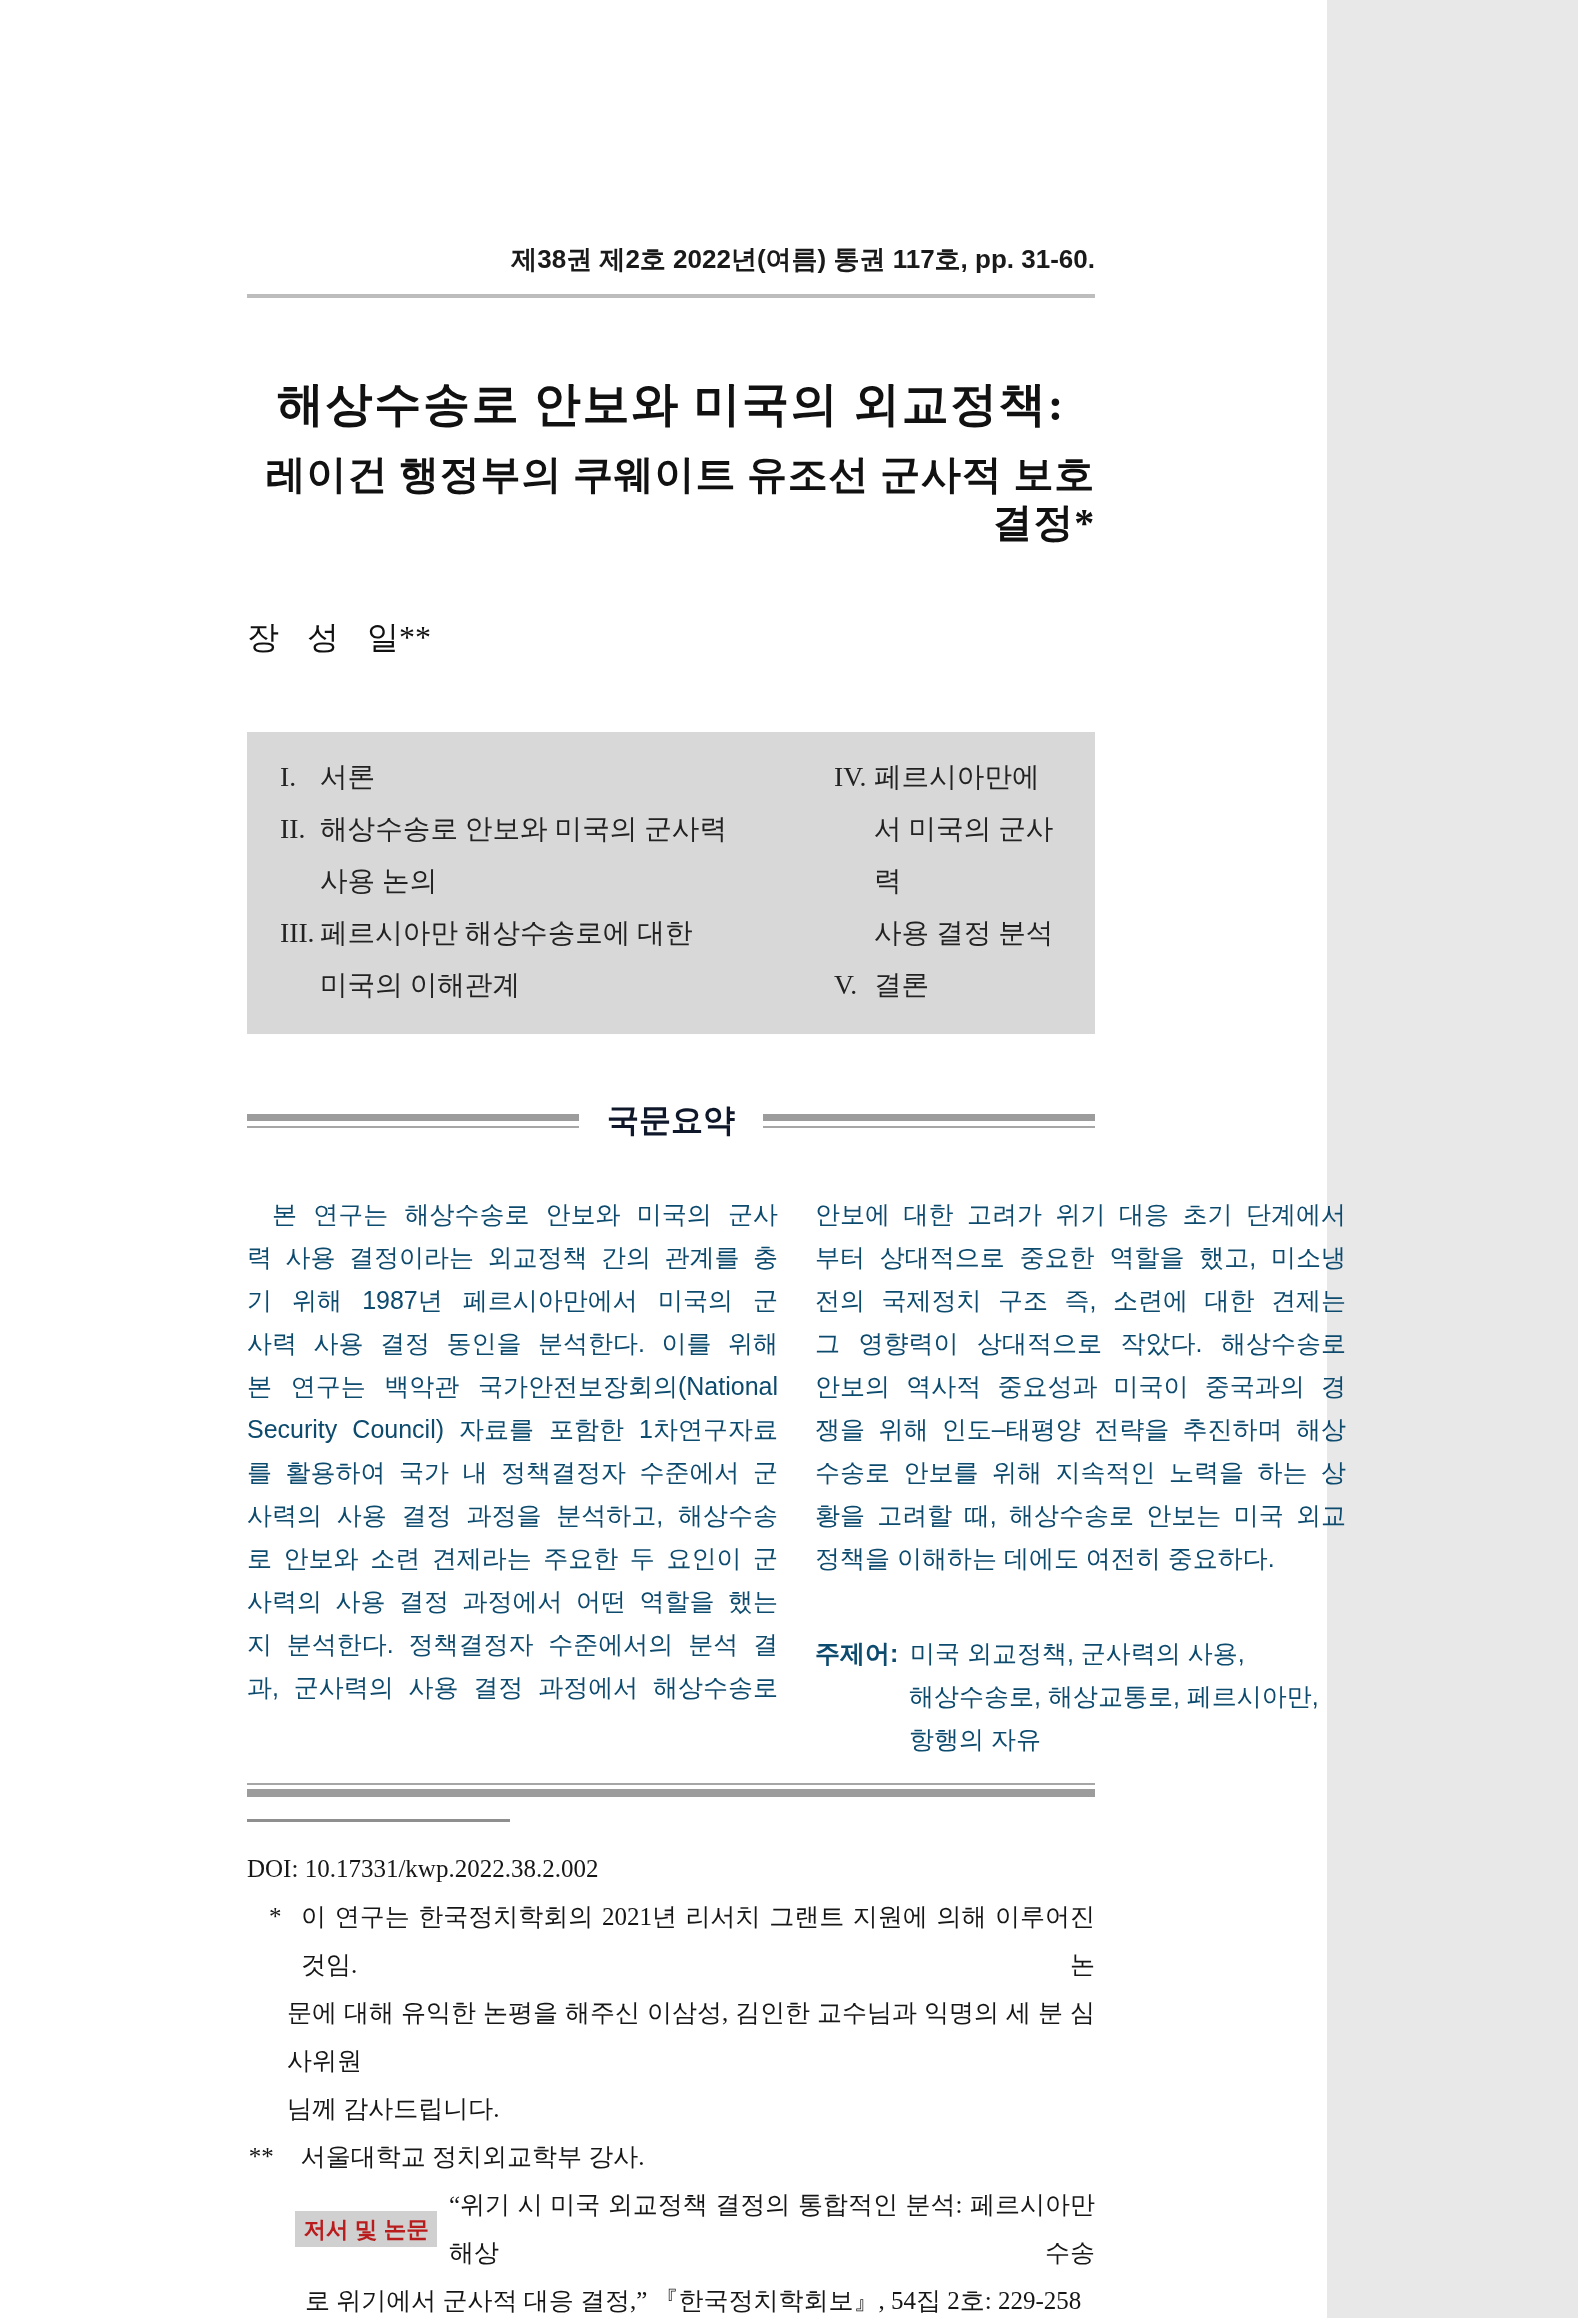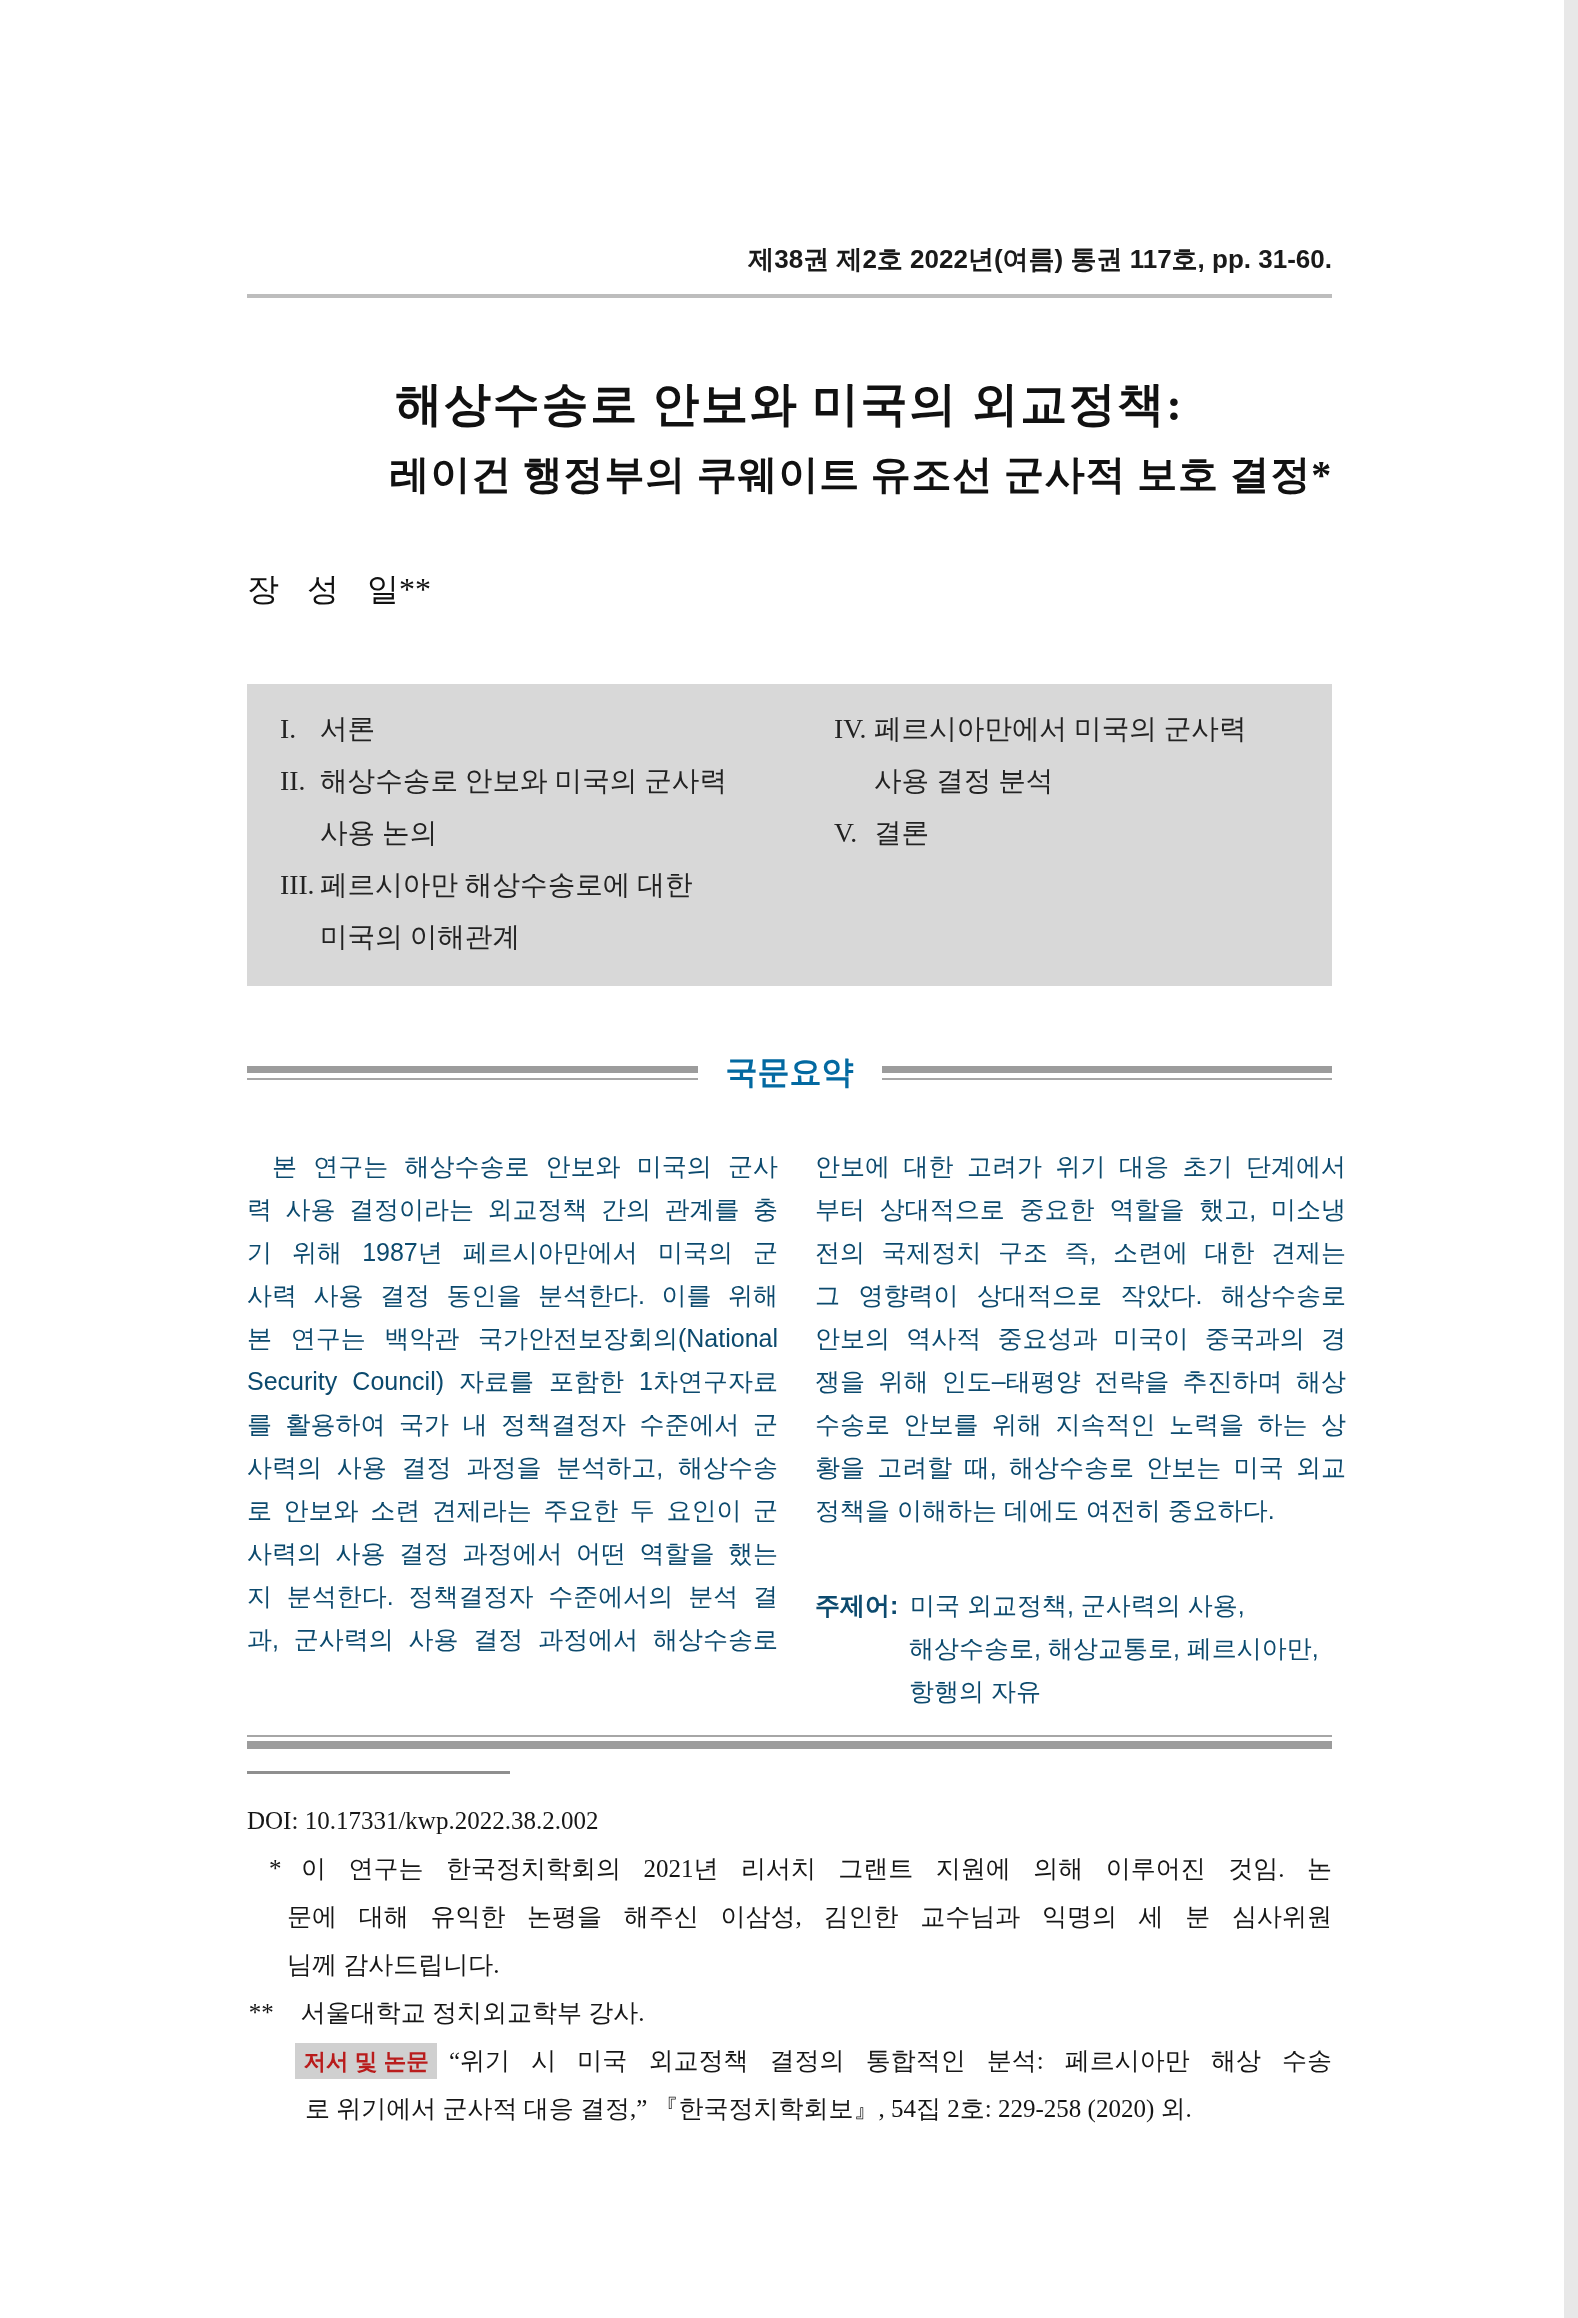--- a/index.html
+++ b/index.html
@@ -1,16 +1,16 @@
 <!DOCTYPE html>
 <html style="--toc_box: #d8d8d8; --rule_gray: #bdbdbd; --deco_thick: #9c9c9c; --deco_thin: #a6a6a6; --badge_bg: #d0d0d0;font-size:13.4px"><head>
 <meta charset="utf-8">
 <style>
   html,body{margin:0;padding:0;background:#e8e8e8;}
-  .page{position:relative;width:1564px;height:2319px;background:#ffffff;box-sizing:border-box;
+  .page{position:relative;width:1327px;height:2319px;background:#ffffff;box-sizing:border-box;
         padding:244px 232px 0 247px;font-family:"Liberation Serif",serif;color:#111;}
   
   .journal-header{text-align:right;font-family:"Liberation Sans",sans-serif;font-weight:700;
         font-size:26px;line-height:30px;color:#1a1a1a;}
   .header-rule{margin-top:20px;height:4.2px;background:var(--rule_gray,#bdbdbd);}
   
   .title-line1{margin-top:80px;text-align:center;font-size:47px;font-weight:700;letter-spacing:1.7px;line-height:53px;}
   .title-line2{margin-top:20px;text-align:right;font-size:40px;font-weight:700;letter-spacing:0.8px;line-height:48px;}
   .author-name{margin-top:70px;text-align:left;font-size:32px;word-spacing:20px;line-height:40px;}
   
@@ -19,21 +19,21 @@
   .toc-col-left{width:554px;flex:none;}
   .toc-col-right{flex:1;}
   .toc-row{display:flex;}
   .toc-num{width:40px;flex:none;}
   
   .abstract-heading-row{margin-top:65px;display:flex;align-items:center;}
   .deco{flex:1;}
   .bar-thick{height:7.5px;background:var(--deco_thick,#9c9c9c);}
   .bar-thin{height:1.7px;background:var(--deco_thin,#a6a6a6);margin-top:5px;}
   .abstract-heading{flex:none;padding:0 28px;font-family:"Liberation Sans",sans-serif;
-        font-weight:700;font-size:32px;color:#0369a1;}
+        font-weight:700;font-size:32px;color:#0f172a;}
   
   .abstract-cols{margin-top:50px;display:flex;gap:37px;font-family:"Liberation Sans",sans-serif;
         font-size:25px;line-height:43px;color:#0c4a6e;}
   .abs-col{width:531px;flex:none;}
   .abs-line{text-align:justify;text-align-last:justify;}
   .abs-line.noj{text-align:left;text-align-last:left;}
   .abs-line.ind{text-indent:25px;}
   .keywords{margin-top:52px;}
   .kw-line{padding-left:94px;text-align:left;}
   .kw-first{padding-left:0;}

